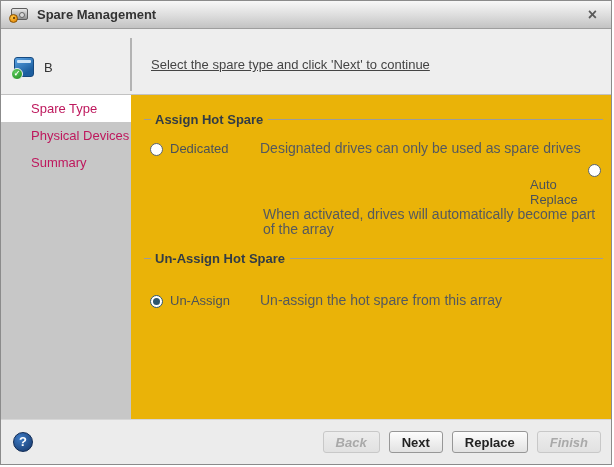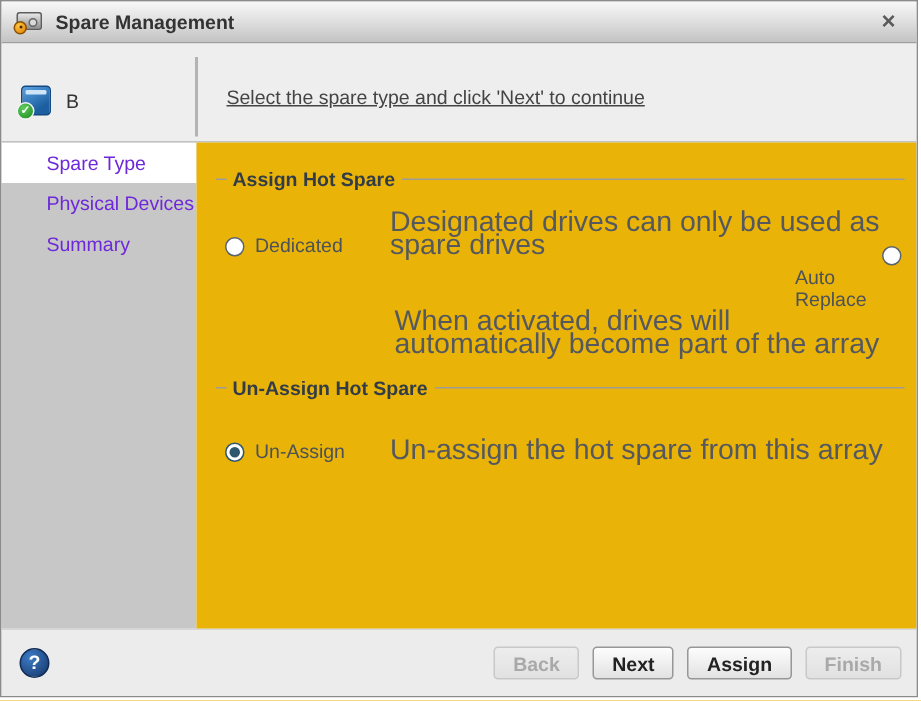--- a/index.html
+++ b/index.html
@@ -87,21 +87,21 @@
     position: absolute; left: 150px; top: 28px;
     font-size: 13px; color: #444; text-decoration: underline;
   }
 
   
   .body { display: flex; height: 324px; }
   .sidebar { width: 130px; background: #c7c7c7; flex-shrink: 0; }
   .side-item {
     height: 27px; line-height: 27px;
     padding-left: 30px;
-    font-size: 13px; color: #6d28d9;
+    font-size: 13px; color: #be185d;
     cursor: default;
   }
   .side-item[data-selected="true"] { background: #ffffff; }
 
   .content { flex: 1; position: relative; background: #eab308; }
 
   .section-title {
     position: absolute; left: 13px; right: 8px;
     display: flex; align-items: center;
     font-size: 13px; font-weight: bold; color: #323c46;
@@ -131,21 +131,21 @@
   .option-row[data-checked="true"] .radio { border-color: #2e566d; }
   .option-row[data-checked="true"] .radio::after {
     content: ""; position: absolute; left: 2px; top: 2px;
     width: 7px; height: 7px; border-radius: 50%; background: #2e566d;
   }
   .opt-label {
     font-size: 13px; color: #4c5258;
     margin-left: 7px; width: 71px; flex-shrink: 0;
   }
   .opt-desc {
-    font-size: 19px; color: #55595e;
+    font-size: 14px; color: #55595e;
     margin-left: 19px; width: 338px; line-height: 15px;
   }
 
   
   .footer {
     height: 45px;
     background: #ececec;
     border-top: 1px solid #d6d6d6;
     display: flex; align-items: center;
     padding: 0 10px 0 12px;
@@ -168,20 +168,21 @@
   }
   .btn[data-enabled="true"] {
     background: linear-gradient(#fdfdfd, #e2e2e2);
     border: 1px solid #979797;
     color: #222;
   }
   .btn[data-enabled="false"] {
     background: linear-gradient(#ededed, #e1e1e1);
     border: 1px solid #c8c8c8;
     color: #a9a9a9;
+    font-style: italic;
   }
 </style>
 </head>
 <body>
 
 <div class="window">
 
   <div class="titlebar">
     <span class="tb-icon">
       <span class="tb-badge"></span>
@@ -234,18 +235,18 @@
       </div>
 
     </div>
   </div>
 
   <div class="footer">
     <span class="help-icon">?</span>
     <div class="btns">
       <button class="btn" data-enabled="false">Back</button>
       <button class="btn" data-enabled="true">Next</button>
-      <button class="btn" data-enabled="true">Assign</button>
+      <button class="btn" data-enabled="true">Replace</button>
       <button class="btn" data-enabled="false">Finish</button>
     </div>
   </div>
 
 </div>
 
 </body></html>

